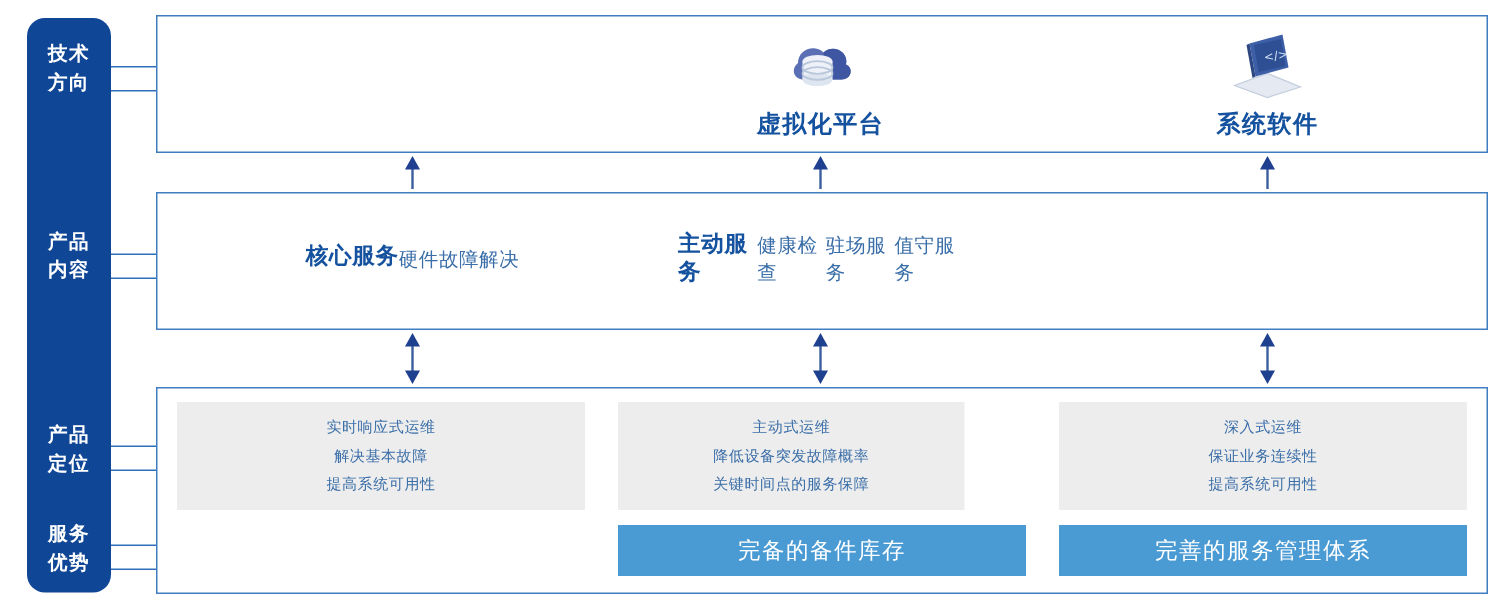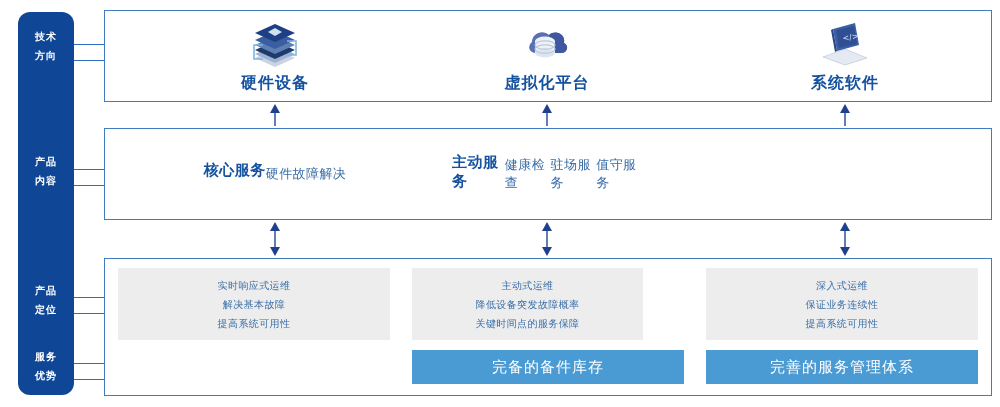--- a/index.html
+++ b/index.html
@@ -13,21 +13,21 @@
 
   
   .rail {
     position: absolute; left: 18px; top: 12px;
     width: 56px; height: 383px;
     background: #0f4695;
     border-radius: 12px;
   }
   .rail-label {
     position: absolute; left: 18px; width: 56px;
-    color: #ffffff; font-weight: bold; font-size: 10px;
+    color: #ffffff; font-weight: bold; font-size: 13px;
     line-height: 19px; text-align: center; letter-spacing: 1px;
   }
   .rail-label span { display:block; }
   #rl-0 { top: 27px; }
   #rl-1 { top: 152px; }
   #rl-2 { top: 281px; }
   #rl-3 { top: 347px; }
 
   
   .stub {
@@ -124,36 +124,20 @@
   <div class="stub" style="top:60px"></div>
   <div class="stub" style="top:169px"></div>
   <div class="stub" style="top:185px"></div>
   <div class="stub" style="top:297px"></div>
   <div class="stub" style="top:313px"></div>
   <div class="stub" style="top:363px"></div>
   <div class="stub" style="top:379px"></div>
 
   <div class="sect" id="sect-tech"></div>
 
-  <div class="tech-col" style="left:180px; width:190px">
-    <span class="icon-box">
-      <svg width="56" height="50" viewBox="0 0 56 50">
-        <polygon points="28,30 48,39 28,48 8,39" fill="#c9d4e4"></polygon>
-        <polygon points="28,26 48,35 28,44 8,35" fill="#9fb2cf"></polygon>
-        <polygon points="28,22 48,31 28,40 8,31" fill="#1f3a6e"></polygon>
-        <polygon points="28,17 48,26 28,35 8,26" fill="#5f7eb2"></polygon>
-        <polygon points="28,12 48,21 28,30 8,21" fill="#3a5ea0"></polygon>
-        <polygon points="28,5 48,14 28,23 8,14" fill="#1d3f84"></polygon>
-        <polygon points="28,9 35,13 28,17 21,13" fill="#cfe0f2"></polygon>
-        <path d="M40,22 L49,22 L49,36 L40,36" fill="none" stroke="#7fb6e3" stroke-width="1.6"></path>
-        <path d="M16,26 L7,26 L7,40 L16,40" fill="none" stroke="#7fb6e3" stroke-width="1.6"></path>
-      </svg>
-    </span>
-    <span class="tech-title">硬件设备</span>
-  </div>
 
   <div class="tech-col" style="left:452px; width:190px">
     <span class="icon-box">
       <svg width="56" height="50" viewBox="0 0 56 50">
         <path d="M17,34 C10,34 8,27 13,23 C13,14 24,10 30,16 C37,10 47,16 45,24 C50,26 49,34 42,34 Z" fill="#5a6fb4"></path>
         <path d="M30,16 C37,10 47,16 45,24 C50,26 49,34 42,34 L30,34 Z" fill="#3f57a3"></path>
         <ellipse cx="26" cy="22" rx="10" ry="4.4" fill="#eef2f8"></ellipse>
         <rect x="16" y="22" width="20" height="12" fill="#eef2f8"></rect>
         <ellipse cx="26" cy="34" rx="10" ry="4.4" fill="#dde5f0"></ellipse>
         <ellipse cx="26" cy="26" rx="10" ry="4.2" fill="none" stroke="#b9c7da" stroke-width="1.2"></ellipse>

